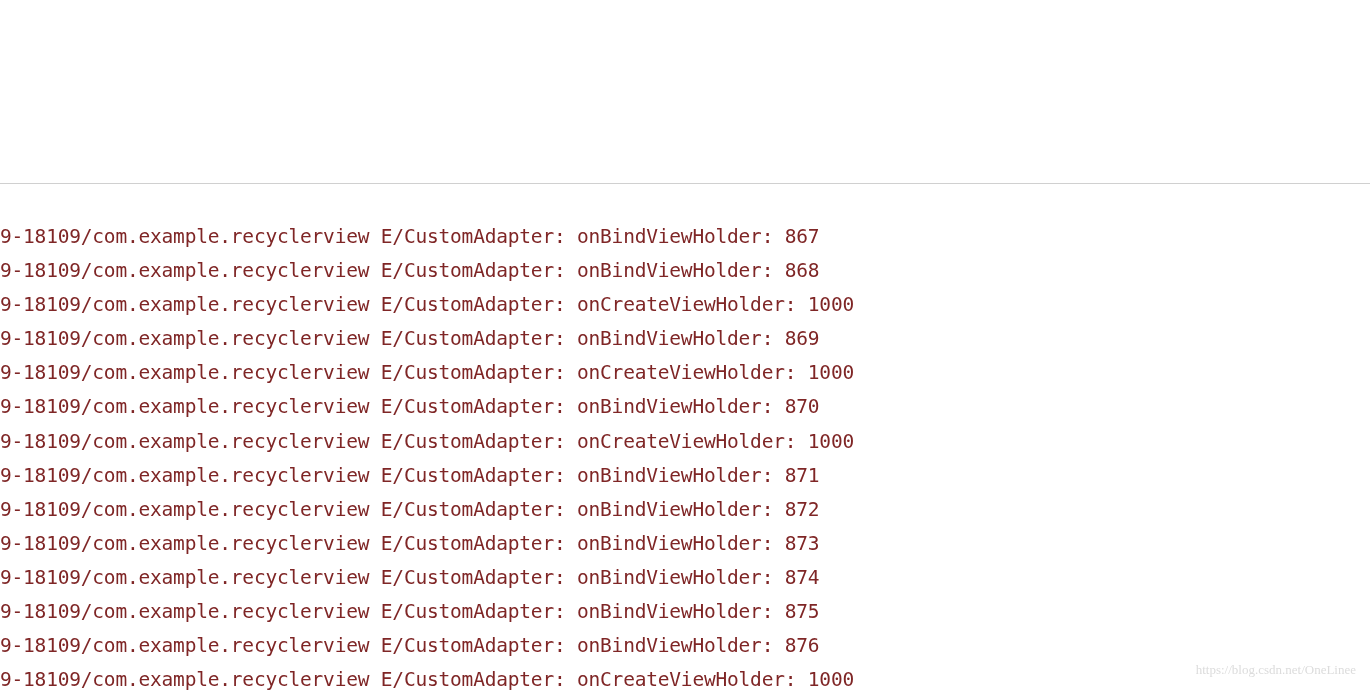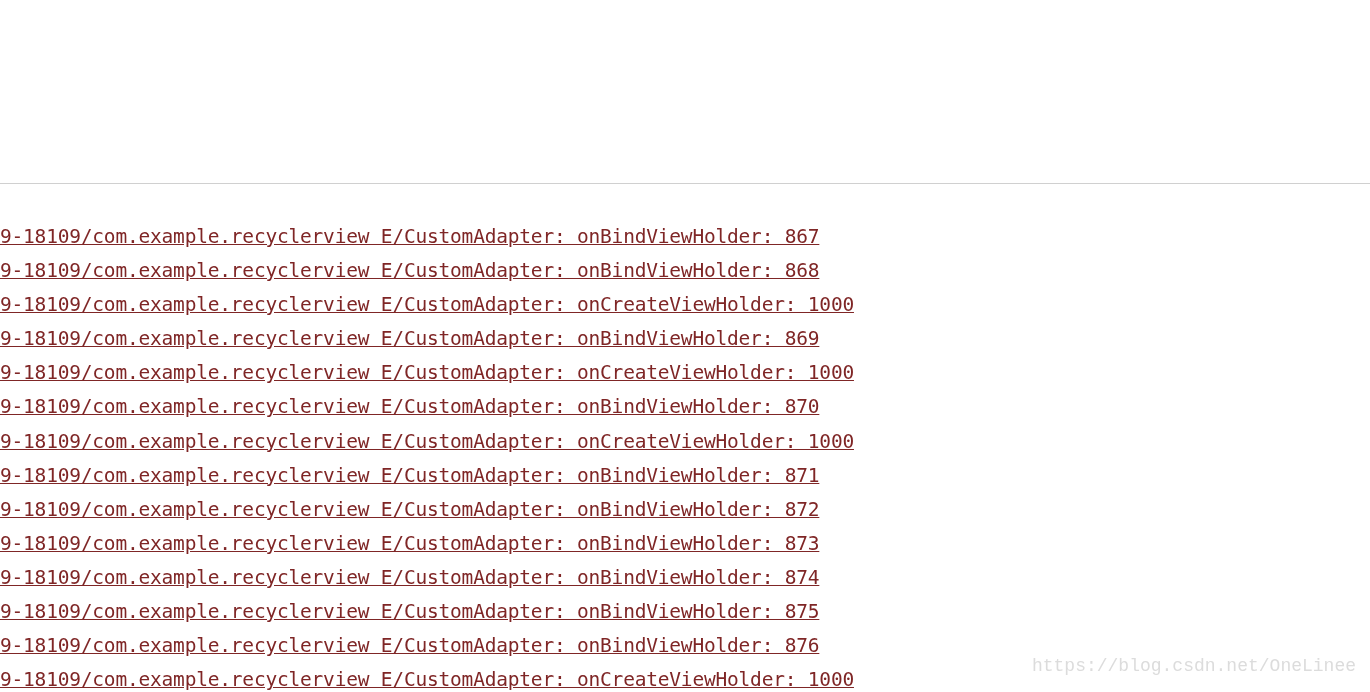--- a/index.html
+++ b/index.html
@@ -31,28 +31,27 @@
       position: relative;
     }
     .top-partial .log-line {
       position: absolute;
       bottom: -2px;
       left: 0;
     }
     .log-line {
       display: block;
       letter-spacing: -0.2px;
-      text-decoration: underline;
     }
     .watermark {
       position: absolute;
       right: 14px;
       bottom: 10px;
-      font-family: Liberation Mono, monospace;
-      font-size: 18px;
+      font-family: Liberation Serif, serif;
+      font-size: 13px;
       color: #dcdcdc;
       letter-spacing: 0;
       white-space: nowrap;
     }
   </style>
 </head>
 <body>
 
 
 

